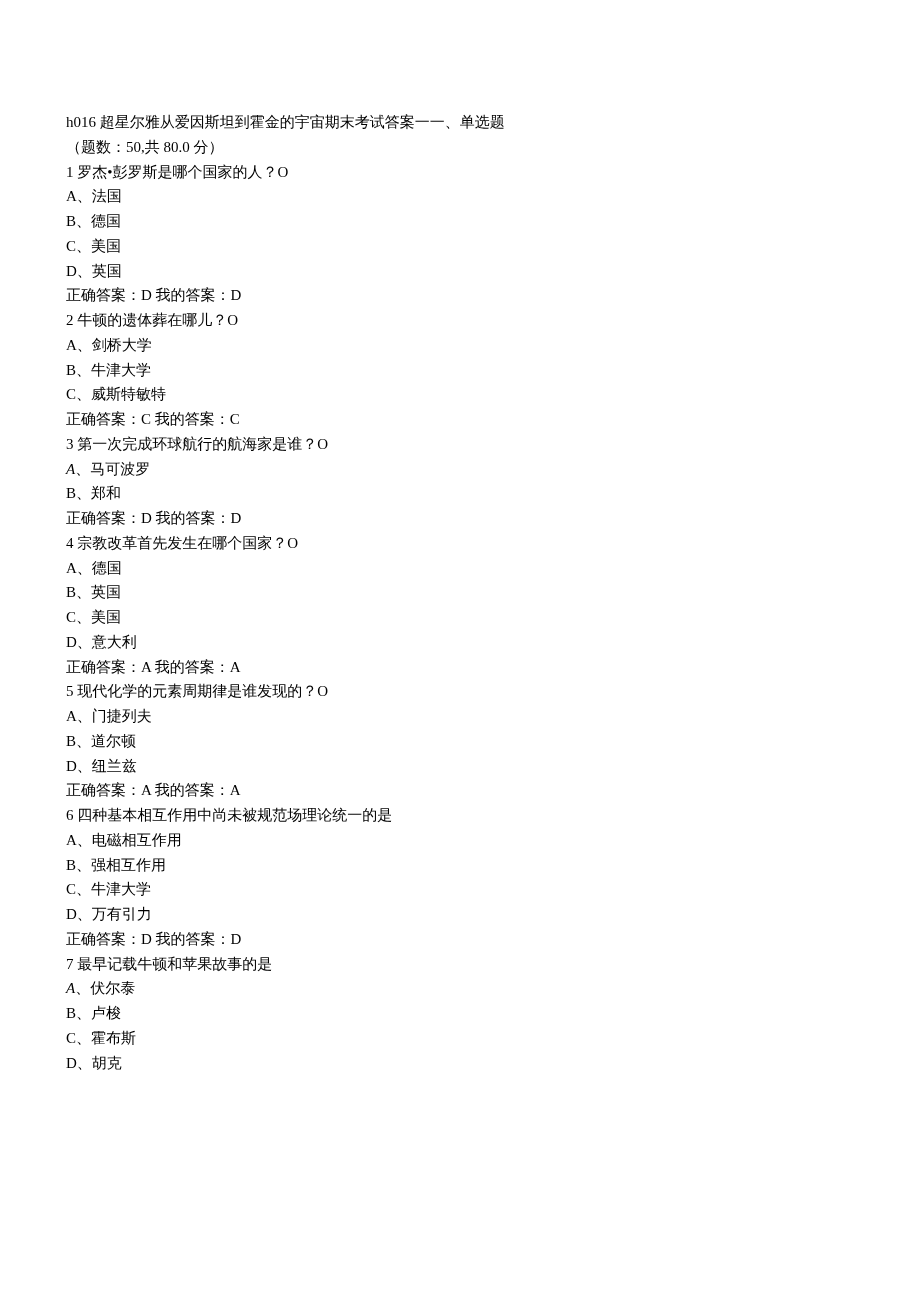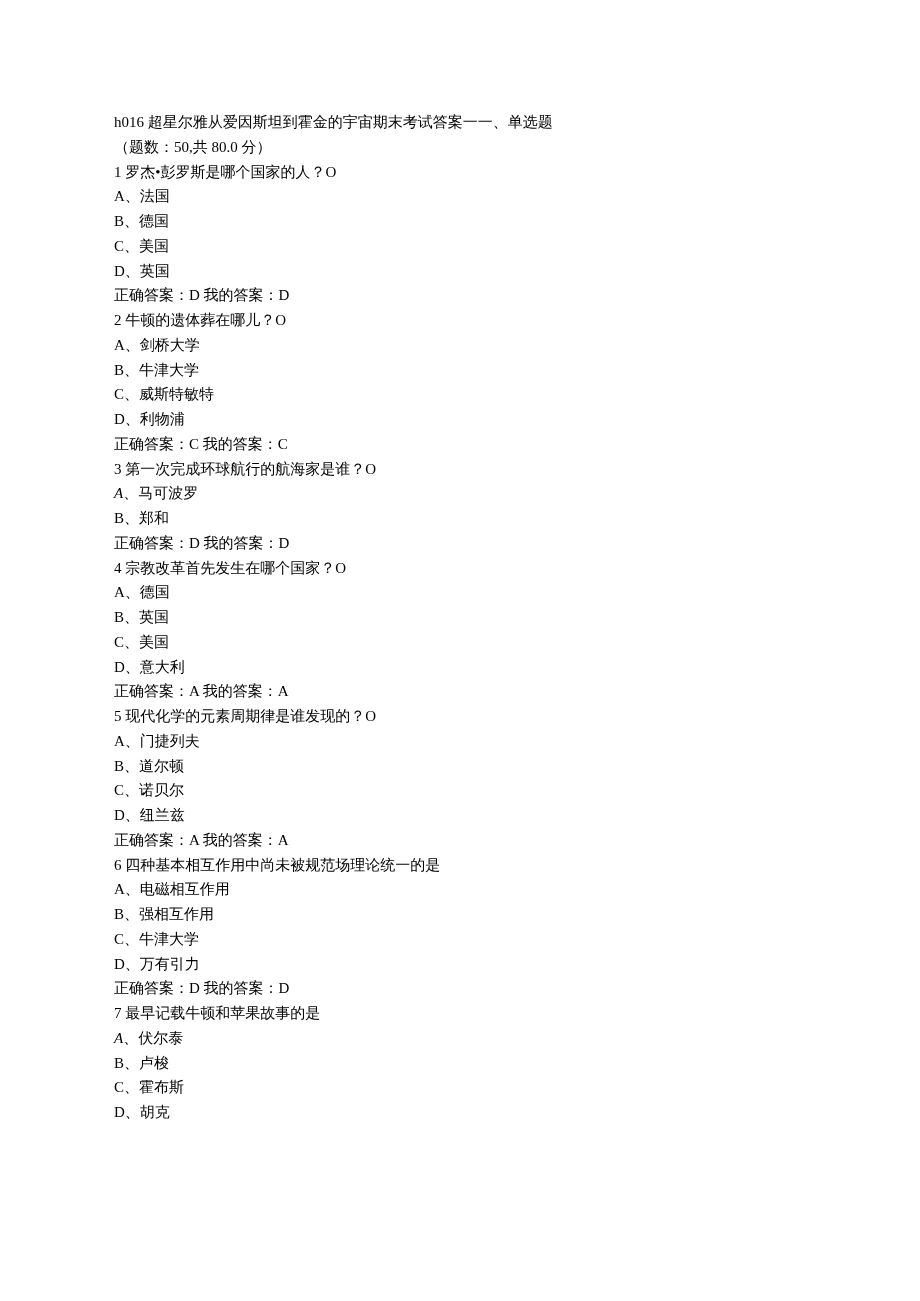--- a/index.html
+++ b/index.html
@@ -7,21 +7,21 @@
     padding: 0;
     background: #ffffff;
     font-family: "SimSun", "宋体", serif;
     font-size: 15px;
     color: #000000;
     line-height: 1.65;
   }
   .page {
     width: 920px;
     min-height: 1301px;
-    padding: 110px 130px 60px 114px;
+    padding: 110px 130px 60px 66px;
     box-sizing: border-box;
   }
   .line {
     white-space: normal;
   }
   .italic {
     font-style: italic;
   }
 </style>
 </head>
@@ -34,36 +34,34 @@
       <div class="line"><span>1 </span><span>罗杰•彭罗斯是哪个国家的人？O</span></div>
       <div class="line"><span>A</span><span>、</span><span>法国</span></div>
       <div class="line"><span>B</span><span>、</span><span>德国</span></div>
       <div class="line"><span>C</span><span>、</span><span>美国</span></div>
       <div class="line"><span>D</span><span>、</span><span>英国</span></div>
       <div class="line"><span>正确答案：</span><span>D</span><span> 我的答案：</span><span>D</span></div>
       <div class="line"><span>2 </span><span>牛顿的遗体葬在哪儿？O</span></div>
       <div class="line"><span>A</span><span>、</span><span>剑桥大学</span></div>
       <div class="line"><span>B</span><span>、</span><span>牛津大学</span></div>
       <div class="line"><span>C</span><span>、</span><span>威斯特敏特</span></div>
-      <div class="line"><span>D</span><span>、</span><span>利物浦</span></div>
       <div class="line"><span>正确答案：</span><span>C</span><span> 我的答案：</span><span>C</span></div>
       <div class="line"><span>3 </span><span>第一次完成环球航行的航海家是谁？O</span></div>
       <div class="line"><span class="italic">A</span><span>、</span><span>马可波罗</span></div>
       <div class="line"><span>B</span><span>、</span><span>郑和</span></div>
       <div class="line"><span>正确答案：</span><span>D</span><span> 我的答案：</span><span>D</span></div>
       <div class="line"><span>4 </span><span>宗教改革首先发生在哪个国家？O</span></div>
       <div class="line"><span>A</span><span>、</span><span>德国</span></div>
       <div class="line"><span>B</span><span>、</span><span>英国</span></div>
       <div class="line"><span>C</span><span>、</span><span>美国</span></div>
       <div class="line"><span>D</span><span>、</span><span>意大利</span></div>
       <div class="line"><span>正确答案：</span><span>A</span><span> 我的答案：</span><span>A</span></div>
       <div class="line"><span>5 </span><span>现代化学的元素周期律是谁发现的？O</span></div>
       <div class="line"><span>A</span><span>、</span><span>门捷列夫</span></div>
       <div class="line"><span>B</span><span>、</span><span>道尔顿</span></div>
-      <div class="line"><span>C</span><span>、</span><span>诺贝尔</span></div>
       <div class="line"><span>D</span><span>、</span><span>纽兰兹</span></div>
       <div class="line"><span>正确答案：</span><span>A</span><span> 我的答案：</span><span>A</span></div>
       <div class="line"><span>6 </span><span>四种基本相互作用中尚未被规范场理论统一的是</span></div>
       <div class="line"><span>A</span><span>、</span><span>电磁相互作用</span></div>
       <div class="line"><span>B</span><span>、</span><span>强相互作用</span></div>
       <div class="line"><span>C</span><span>、</span><span>牛津大学</span></div>
       <div class="line"><span>D</span><span>、</span><span>万有引力</span></div>
       <div class="line"><span>正确答案：</span><span>D</span><span> 我的答案：</span><span>D</span></div>
       <div class="line"><span>7 </span><span>最早记载牛顿和苹果故事的是</span></div>
       <div class="line"><span class="italic">A</span><span>、</span><span>伏尔泰</span></div>

